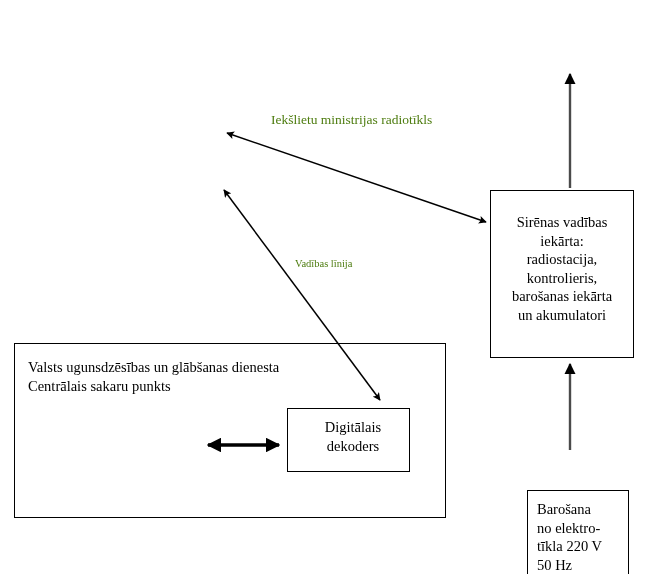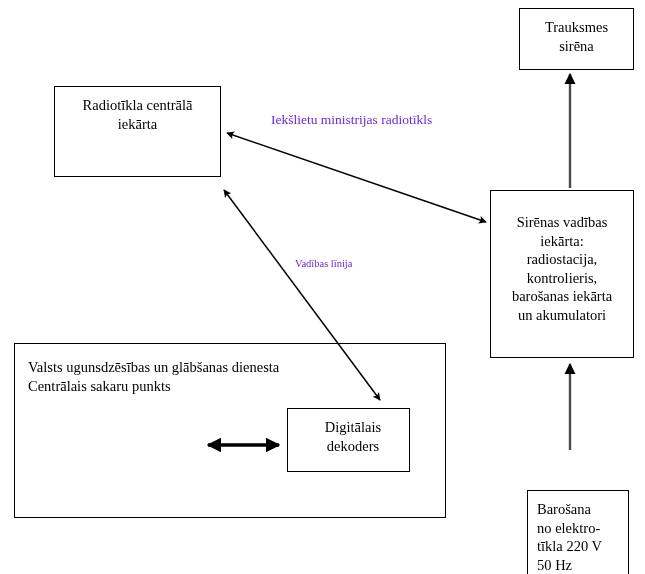--- a/index.html
+++ b/index.html
@@ -50,21 +50,21 @@
     position: absolute;
     font-size: 14.5px;
     line-height: 1.3;
     white-space: pre-line;
     text-align: left;
   }
   .edge-label {
     position: absolute;
     font-size: 13.5px;
     white-space: nowrap;
-    color: #6d28d9;
+    color: #4d7c0f;
   }
   .edge-label.small {
     font-size: 10.5px;
     text-align: right;
   }
   svg.overlay {
     position: absolute;
     left: 0;
     top: 0;
     width: 645px;
@@ -97,29 +97,21 @@
 
     <line x1="224" y1="190" x2="380" y2="400" stroke="#000000" stroke-width="1.5" marker-start="url(#ah-thin-start)" marker-end="url(#ah-thin)"></line>
 
     <line x1="570" y1="188" x2="570" y2="74" stroke="#4a4a4a" stroke-width="2.4" marker-end="url(#ah-vert)"></line>
 
     <line x1="570" y1="450" x2="570" y2="364" stroke="#4a4a4a" stroke-width="2.4" marker-end="url(#ah-vert)"></line>
 
     <line x1="208" y1="445" x2="279" y2="445" stroke="#000000" stroke-width="3.4" marker-start="url(#ah-bold)" marker-end="url(#ah-bold)"></line>
   </svg>
 
-  <div class="box" style="left:519px; top:8px; width:115px; height:62px; padding-top:9px;">
-    <span class="txt">Trauksmes
-sirēna</span>
-  </div>
 
-  <div class="box" style="left:54px; top:86px; width:167px; height:91px; padding-top:9px;">
-    <span class="txt">Radiotīkla centrālā
-iekārta</span>
-  </div>
 
   <div class="box" style="left:490px; top:190px; width:144px; height:168px; padding-top:22px;">
     <span class="txt">Sirēnas vadības
 iekārta:
 radiostacija,
 kontrolieris,
 barošanas iekārta
 un akumulatori</span>
   </div>
 

